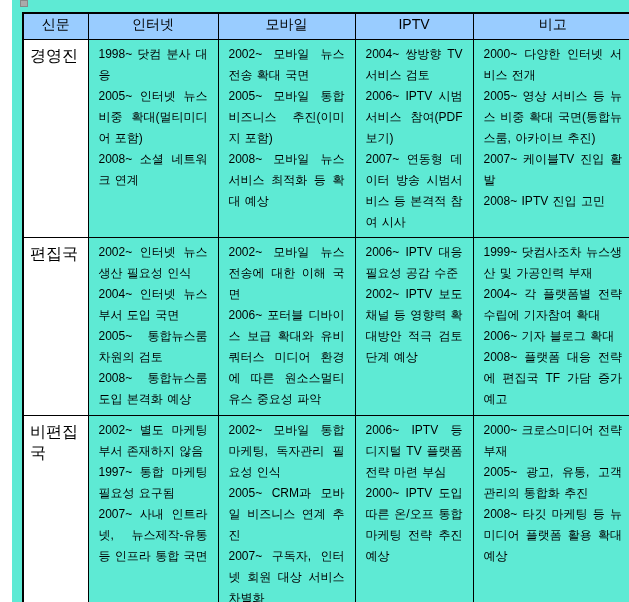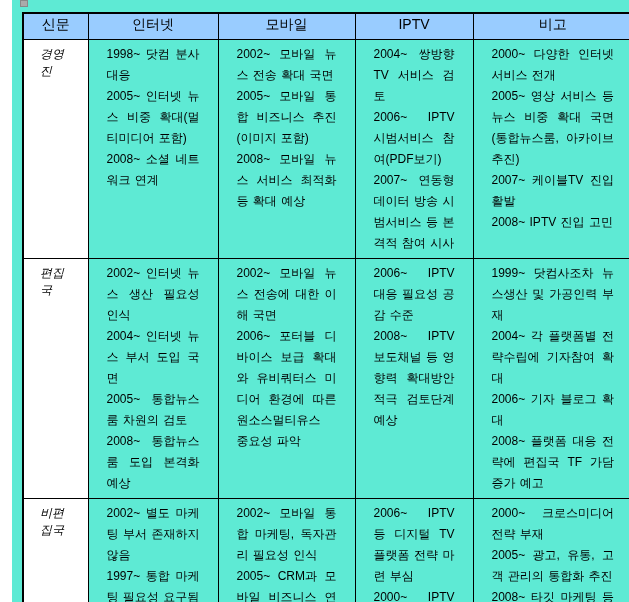--- a/index.html
+++ b/index.html
@@ -45,31 +45,30 @@
   thead th {
     background: #99CCFF;
     height: 26px;
     font-size: 14px;
     font-weight: normal;
     text-align: center;
     vertical-align: middle;
     padding: 2px 4px;
   }
   tbody th.rowlabel {
-    font-size: 12px;
+    font-size: 16px;
     font-weight: normal;
     text-align: left;
-    padding: 6px 16px;
+    padding: 6px 6px;
     background: #ffffff;
-    font-style: italic;
   }
   td.cell {
     font-size: 12px;
     line-height: 21px;
-    padding: 4px 18px;
+    padding: 4px 10px;
     text-align: justify;
     white-space: pre-line;
     word-spacing: 1px;
   }
   tr.row-1 > * { height: 177px; }
   tr.row-2 > * { height: 178px; }
   tr.row-3 > * { height: 184px; }
   .caption {
     position: absolute;
     left: 10px;
@@ -122,21 +121,21 @@
       </tr>
       <tr class="row-2">
         <th class="rowlabel">편집국</th>
         <td class="cell">2002~ 인터넷 뉴스 생산 필요성 인식
 2004~ 인터넷 뉴스 부서 도입 국면
 2005~ 통합뉴스룸 차원의 검토
 2008~ 통합뉴스룸 도입 본격화 예상</td>
         <td class="cell">2002~ 모바일 뉴스 전송에 대한 이해 국면
 2006~ 포터블 디바이스 보급 확대와 유비쿼터스 미디어 환경에 따른 원소스멀티유스 중요성 파악</td>
         <td class="cell">2006~ IPTV 대응 필요성 공감 수준
-2008~ IPTV 보도채널 등 영향력 확대방안 적극 검토단계 예상</td>
+2002~ IPTV 보도채널 등 영향력 확대방안 적극 검토단계 예상</td>
         <td class="cell">1999~ 닷컴사조차 뉴스생산 및 가공인력 부재
 2004~ 각 플랫폼별 전략수립에 기자참여 확대
 2006~ 기자 블로그 확대
 2008~ 플랫폼 대응 전략에 편집국 TF 가담 증가 예고</td>
       </tr>
       <tr class="row-3">
         <th class="rowlabel">비편집국</th>
         <td class="cell">2002~ 별도 마케팅 부서 존재하지 않음
 1997~ 통합 마케팅 필요성 요구됨
 2007~ 사내 인트라넷, 뉴스제작-유통 등 인프라 통합 국면</td>

